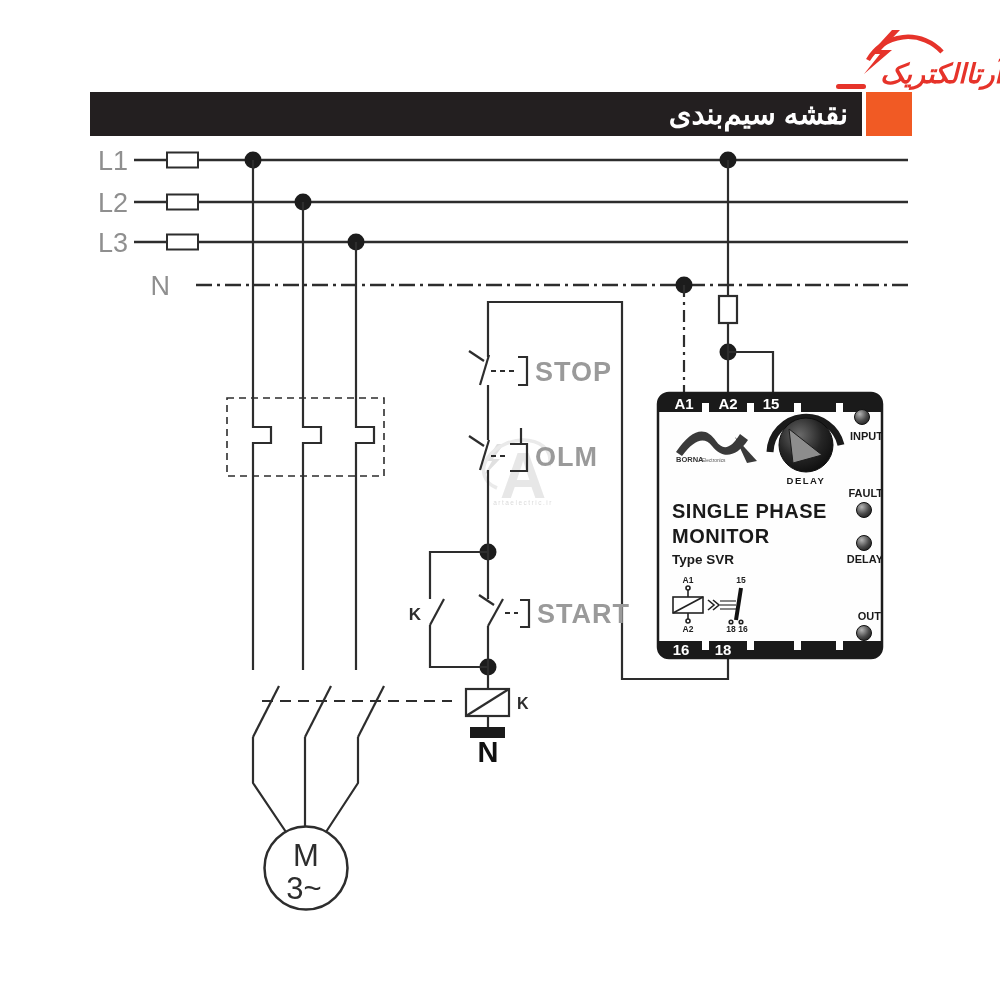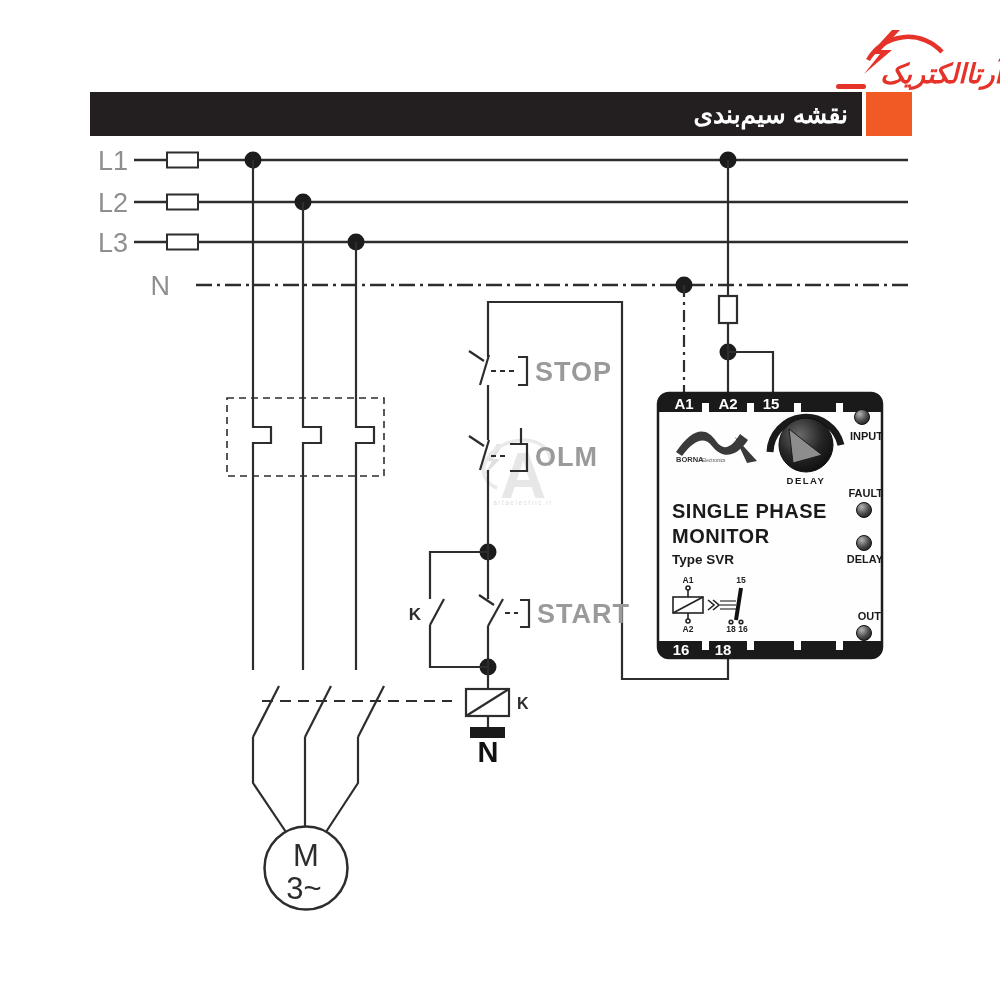--- a/index.html
+++ b/index.html
@@ -1,20 +1,20 @@
 <!DOCTYPE html>
 <html><head>
 <meta charset="utf-8">
 <style>
   html,body{margin:0;padding:0;background:#fff;width:1000px;height:1000px;
     font-family:"Liberation Sans",sans-serif;}
   .stage{position:relative;width:1000px;height:1000px;overflow:hidden;background:#fff;}
   .banner{position:absolute;left:90px;top:92px;width:772px;height:44px;background:#231f20;}
   .banner-title{position:absolute;right:14px;top:0;line-height:44px;color:#fff;
-    font-size:25px;font-weight:700;direction:rtl;white-space:nowrap;}
+    font-size:29px;font-weight:700;direction:rtl;white-space:nowrap;}
   .banner-accent{position:absolute;left:866px;top:92px;width:46px;height:44px;background:#f15a24;}
   .logo{position:absolute;right:-6px;top:26px;width:176px;height:72px;}
   .logo-text{position:absolute;right:4px;top:32px;font-size:27px;font-weight:700;
     color:#e6332a;direction:rtl;white-space:nowrap;font-style:italic;}
   svg text{font-family:"Liberation Sans",sans-serif;}
   .schema{position:absolute;left:0;top:0;}
 </style>
 </head>
 <body>
 <div class="stage">

